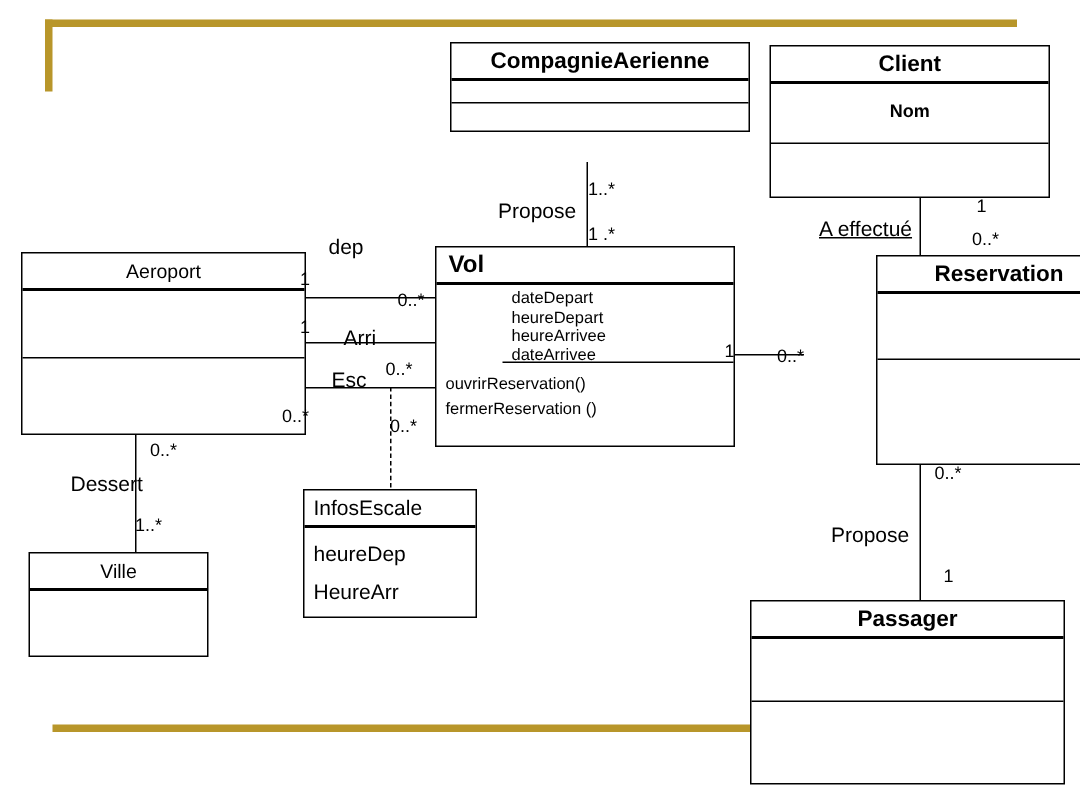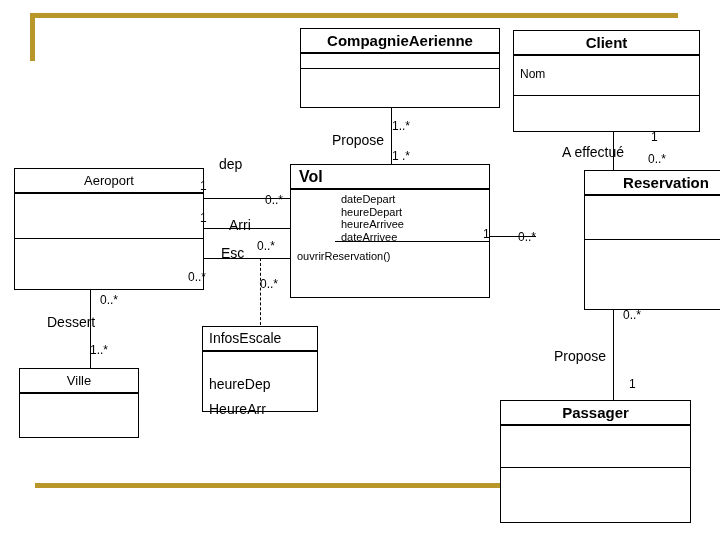--- a/index.html
+++ b/index.html
@@ -73,22 +73,24 @@
     line-height: 12.5px;
     white-space: nowrap;
   }
   .op-line {
     font-size: 11px;
     line-height: 12.5px;
     white-space: nowrap;
     padding-top: 4px;
   }
   .attr-centered {
+    text-align: center;
     font-size: 12px;
     padding-top: 10px;
+    font-weight: bold;
   }
   .attr-big {
     font-size: 14px;
     line-height: 25px;
     white-space: nowrap;
   }
 
   .conn {
     position: absolute;
     background: #000;
@@ -139,21 +141,21 @@
   <div class="conn v" style="left:196px; top:258px; height:32px;"></div>
 
   <div class="dashed-v" style="left:260px; top:258px; height:72px;"></div>
 
   <div class="conn v" style="left:90px; top:290px; height:78px;"></div>
 
   <div class="conn h" style="left:490px; top:236px; width:46px;"></div>
 
   <div class="conn v" style="left:613px; top:298px; height:102px;"></div>
 
-  <div class="uml-class" style="left:300px; top:28px; width:200px; height:80px;">
+  <div class="uml-class" style="left:300px; top:28px; width:200px; height:60px;">
     <div class="uml-title">CompagnieAerienne</div>
     <div class="uml-compartment" style="height:15px;"></div>
     <div class="uml-compartment last" style="height:40px;"></div>
   </div>
 
   <div class="uml-class" style="left:513px; top:30px; width:187px; height:102px;">
     <div class="uml-title">Client</div>
     <div class="uml-compartment" style="height:40px;">
       <div class="attr-centered">Nom</div>
     </div>
@@ -169,51 +171,52 @@
   <div class="uml-class" style="left:290px; top:164px; width:200px; height:134px;">
     <div class="uml-title" style="text-align:left; padding-left:8px; font-size:16px;">Vol</div>
     <div class="uml-compartment" style="height:52px; padding-top:3px;margin-left:44px;">
       <div class="attr-line">dateDepart</div>
       <div class="attr-line">heureDepart</div>
       <div class="attr-line">heureArrivee</div>
       <div class="attr-line">dateArrivee</div>
     </div>
     <div class="uml-compartment last" style="height:56px; padding-top:4px;">
       <div class="op-line">ouvrirReservation()</div>
+      <div class="op-line">fermerReservation ()</div>
     </div>
   </div>
 
   <div class="uml-class" style="left:549px; top:170px; width:164px; height:140px;margin-left:35px;">
     <div class="uml-title">Reservation</div>
     <div class="uml-compartment" style="height:44px;"></div>
     <div class="uml-compartment last" style="height:58px;"></div>
   </div>
 
   <div class="uml-class" style="left:19px; top:368px; width:120px; height:70px;">
     <div class="uml-title plain">Ville</div>
     <div class="uml-compartment last" style="height:28px;"></div>
   </div>
 
   <div class="uml-class" style="left:202px; top:326px; width:116px; height:86px;">
     <div class="uml-title plain" style="text-align:left; padding-left:6px; font-size:14px;">InfosEscale</div>
-    <div class="uml-compartment last" style="height:58px; padding-left:6px; padding-top:20px;">
+    <div class="uml-compartment last" style="height:58px; padding-left:6px; padding-top:5px;">
       <div class="attr-big">heureDep</div>
       <div class="attr-big">HeureArr</div>
     </div>
   </div>
 
-  <div class="uml-class" style="left:500px; top:400px; width:191px; height:123px;">
+  <div class="uml-class" style="left:500px; top:400px; width:210px; height:123px;">
     <div class="uml-title">Passager</div>
     <div class="uml-compartment" style="height:42px;"></div>
     <div class="uml-compartment last" style="height:56px;"></div>
   </div>
 
   <div class="assoc-name" style="left:332px; top:133px;">Propose</div>
 
-  <div class="assoc-name" style="left:562px; top:145px;">A effectué</div>
+  <div class="assoc-name" style="left:546px; top:145px;text-decoration:underline;">A effectué</div>
 
   <div class="assoc-name" style="left:219px; top:157px;">dep</div>
 
   <div class="assoc-name" style="left:229px; top:218px;">Arri</div>
 
   <div class="assoc-name" style="left:221px; top:246px;">Esc</div>
 
   <div class="assoc-name" style="left:47px; top:315px;">Dessert</div>
 
   <div class="assoc-name" style="left:554px; top:349px;">Propose</div>

